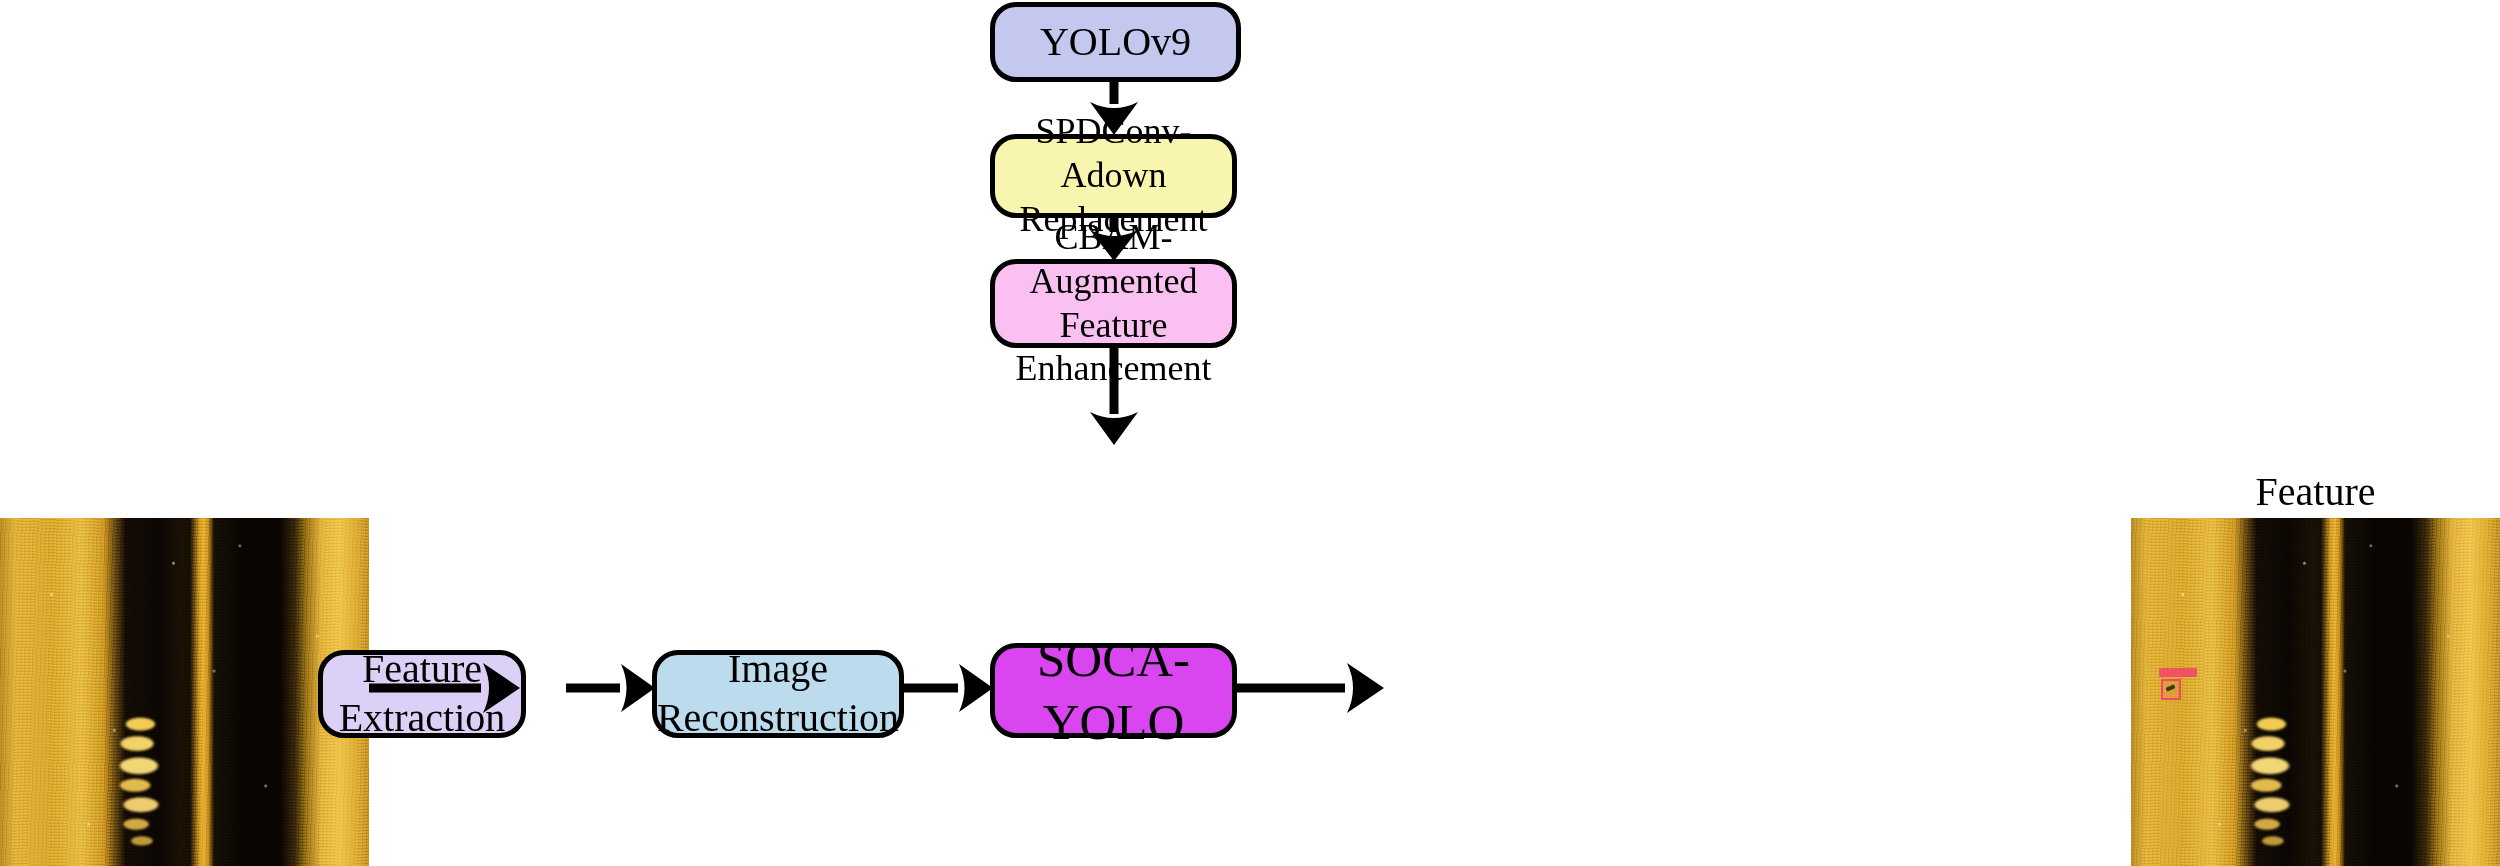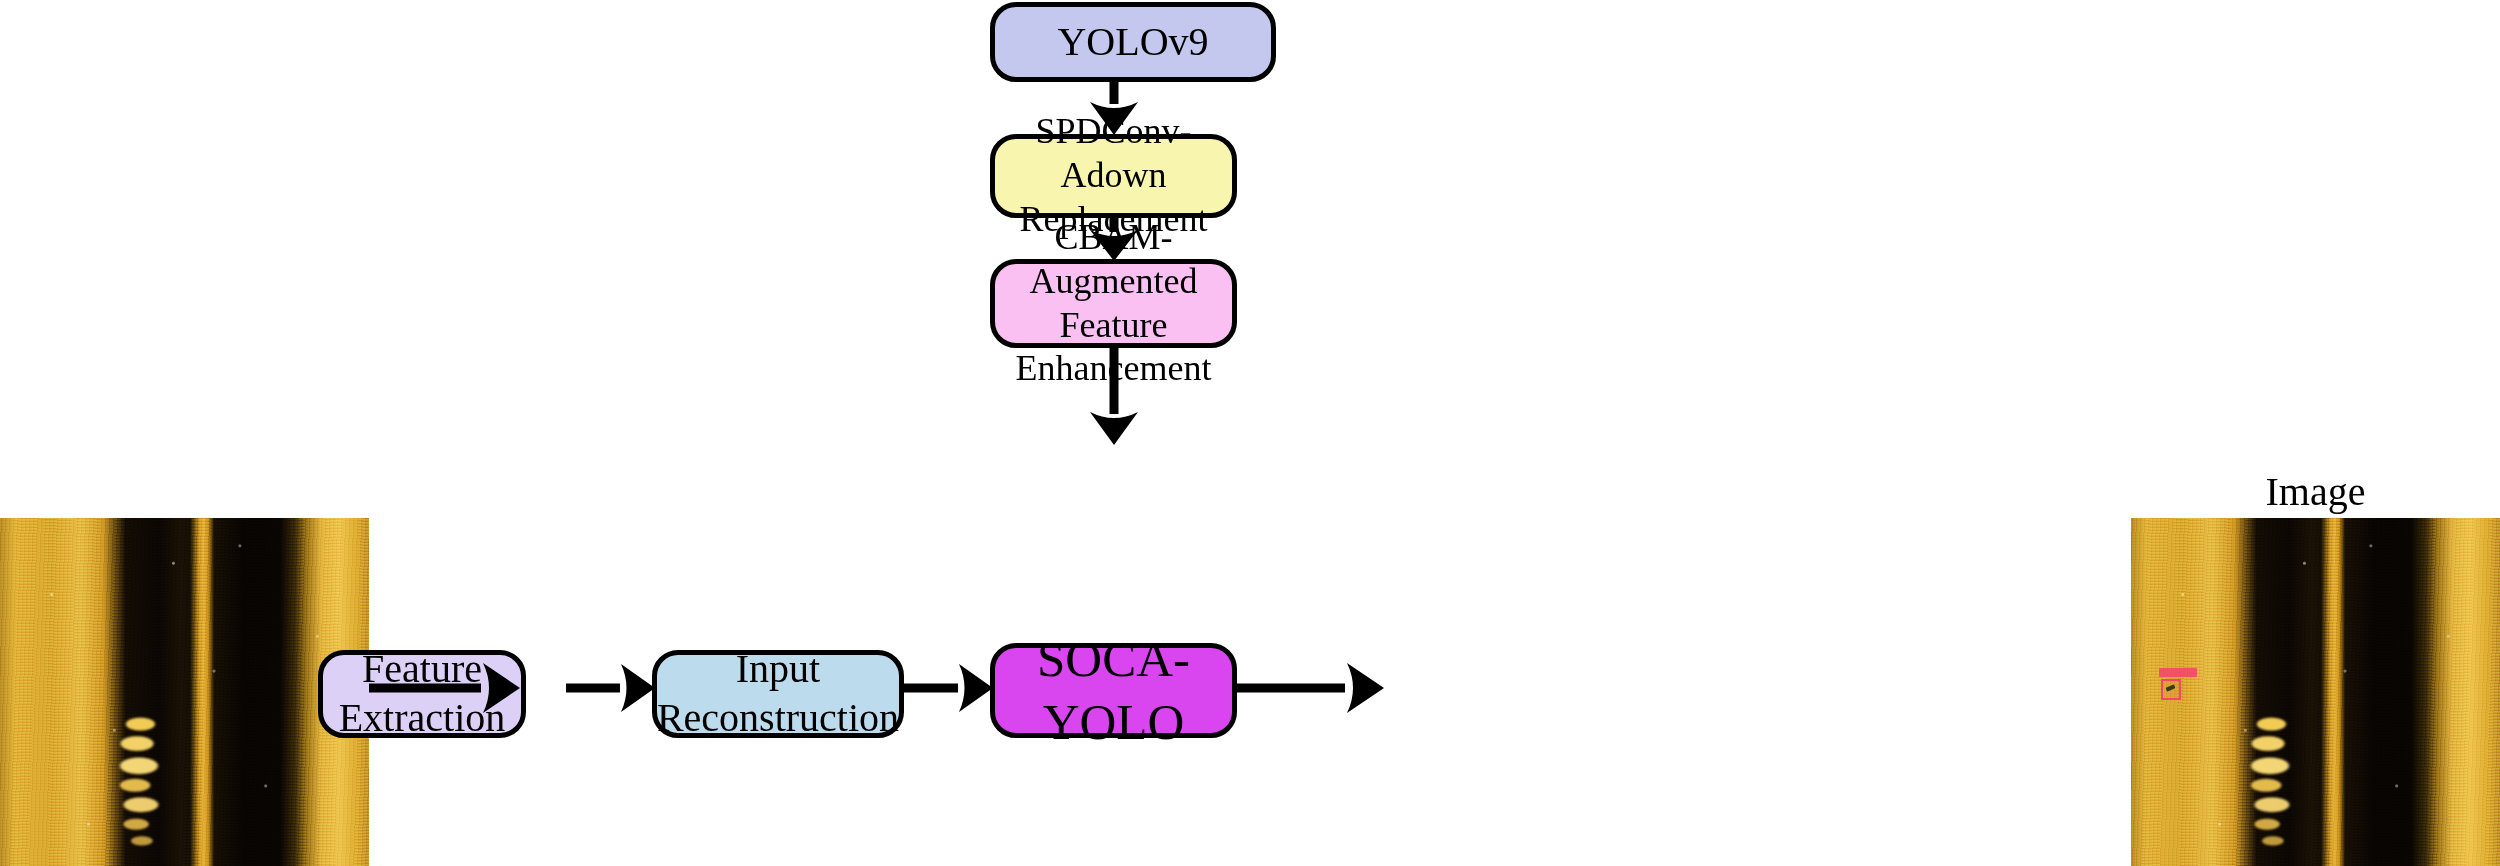--- a/index.html
+++ b/index.html
@@ -152,21 +152,21 @@
               #e2b440 87%,
               #eec44f 92%,
               #dcab32 97%,
               #c1922a 100%);">
       <div class="grain"></div>
       <div class="spots"></div>
       <div class="droplets"></div>
     </div>
   </div>
 
-  <div class="panel-label" style="left:2131px; top:468px; width:369px;">Image</div>
+  <div class="panel-label" style="left:2131px; top:468px; width:369px;">Feature</div>
 
   <div class="panel" style="left:2131px; top:518px; width:369px; height:348px;">
     <div class="tex" style="background:
             linear-gradient(90deg,
               #b98d24 0%,
               #e0b23a 4%,
               #d9a92f 14%,
               #e6bb46 22%,
               #cf9a24 28%,
               #6b4d12 31%,
@@ -195,28 +195,28 @@
     <div class="det-box" style="left:30px; top:161px; width:16px; height:17px;">
       <div class="det-mark" style="left:3px; top:5px; width:9px; height:4px;"></div>
     </div>
   </div>
 
   <div class="node" style="left:318px; top:650px; width:208px; height:88px; background:#ddd0f7; font-size:40px;">
     <span>Feature Extraction</span>
   </div>
 
   <div class="node" style="left:652px; top:650px; width:252px; height:88px; background:#bcdcee; font-size:40px;">
-    <span>Input Reconstruction</span>
+    <span>Image Reconstruction</span>
   </div>
 
   <div class="node" style="left:990px; top:643px; width:247px; height:95px; background:#d946ef; font-size:51px;">
     <span>SOCA-YOLO</span>
   </div>
 
-  <div class="node" style="left:990px; top:2px; width:286px; height:80px; background:#c4c8ee; font-size:40px;">
+  <div class="node" style="left:990px; top:2px; width:251px; height:80px; background:#c4c8ee; font-size:40px;">
     <span>YOLOv9</span>
   </div>
 
   <div class="node" style="left:990px; top:134px; width:247px; height:84px; background:#f8f5ae; font-size:36px;">
     <span>SPDConv-Adown
 Replacement</span>
   </div>
 
   <div class="node" style="left:990px; top:259px; width:247px; height:89px; background:#f9c0f1; font-size:36px;">
     <span>CBAM-Augmented

